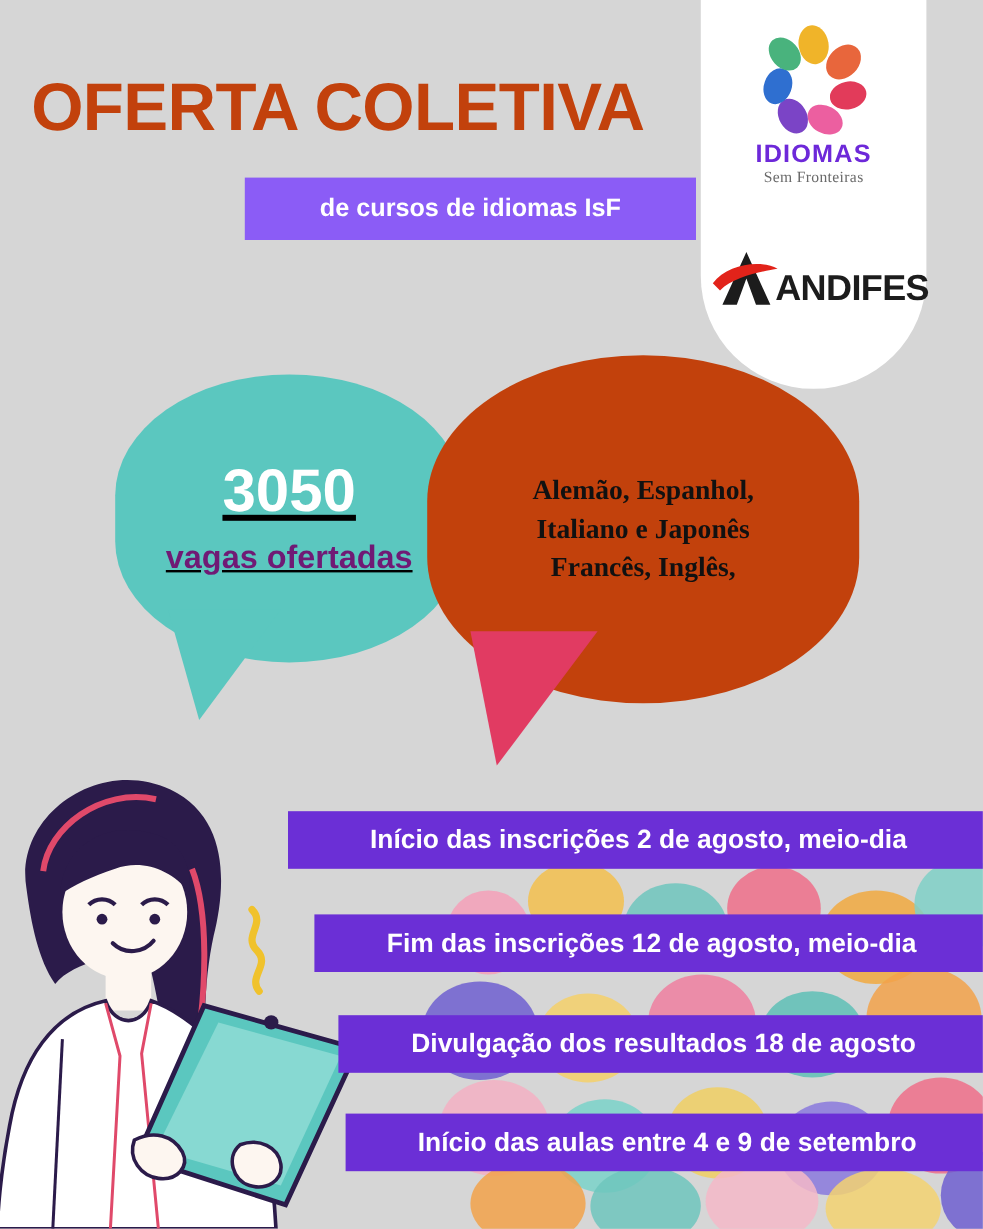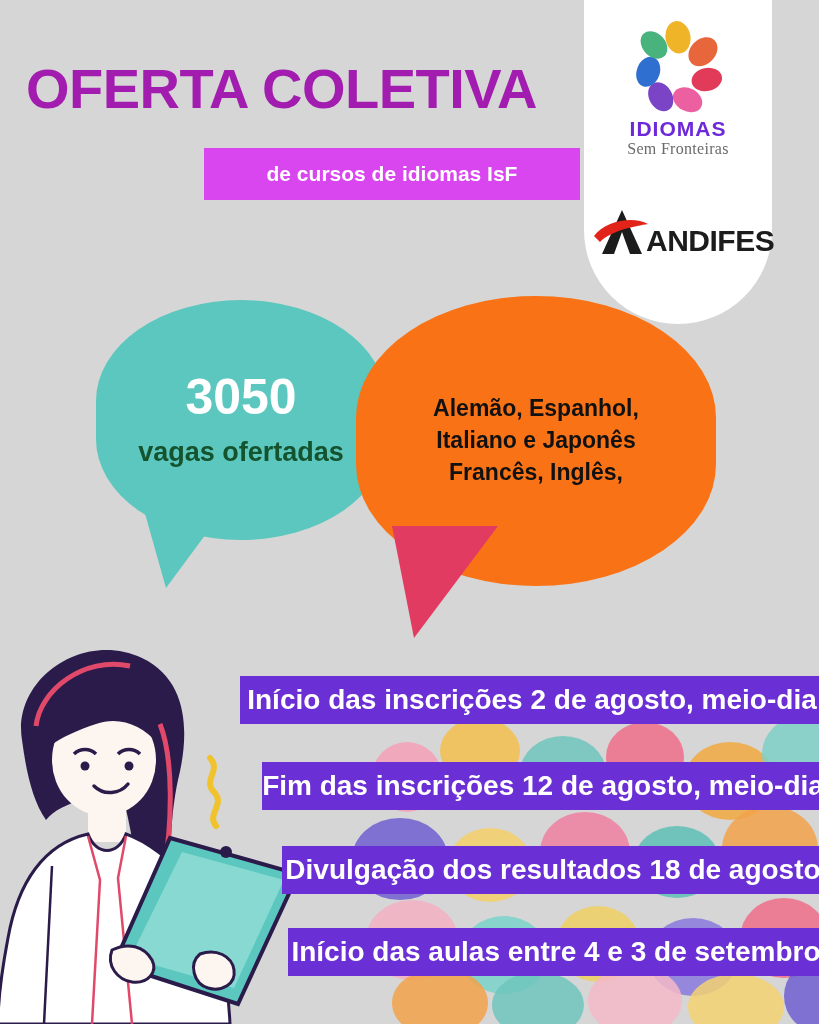--- a/index.html
+++ b/index.html
@@ -53,21 +53,21 @@
   .isf-name {
     font-weight: bold;
     font-size: 21px;
     letter-spacing: 1px;
     color: #6d28d9;
     margin-top: 2px;
     line-height: 1;
   }
   .isf-sub {
     font-family: "Liberation Serif", serif;
-    font-size: 16px;
+    font-size: 13px;
     color: #6a6a6a;
     letter-spacing: 0.3px;
     margin-top: 1px;
   }
   .andifes {
     position: absolute;
     left: 592px;
     top: 198px;
     width: 180px;
     height: 60px;
@@ -85,33 +85,33 @@
   }
 
   
   .headline {
     position: absolute;
     left: 26px;
     top: 56px;
     font-size: 56px;
     font-weight: bold;
     letter-spacing: -0.5px;
-    color: #a21caf;
+    color: #c2410c;
     z-index: 5;
     white-space: nowrap;
   }
 
   
   .subtitle-bar {
     position: absolute;
     left: 204px;
     top: 148px;
     width: 376px;
     height: 52px;
-    background: #d946ef;
+    background: #8b5cf6;
     display: flex;
     align-items: center;
     justify-content: center;
     z-index: 5;
   }
   .subtitle-bar span {
     color: #ffffff;
     font-size: 21px;
     font-weight: bold;
   }
@@ -124,51 +124,51 @@
   .bubble-body {
     width: 100%;
     height: 100%;
     border-radius: 50%/42%;
     display: flex;
     flex-direction: column;
     align-items: center;
     justify-content: center;
     text-align: center;
   }
-  .bubble-teal { left: 96px; top: 300px; width: 290px; height: 240px; }
+  .bubble-teal { left: 96px; top: 312px; width: 290px; height: 240px; text-decoration: underline; }
   .bubble-teal .bubble-body { background: #5bc7bf; }
   .bubble-teal .tail {
     position: absolute;
     left: 44px;
     top: 196px;
     width: 0; height: 0;
     border-left: 26px solid transparent;
     border-right: 68px solid transparent;
     border-top: 92px solid #5bc7bf;
   }
   .bubble-pink { left: 356px; top: 296px; width: 360px; height: 290px; }
-  .bubble-pink .bubble-body { background: #f97316; }
+  .bubble-pink .bubble-body { background: #c2410c; font-family: Liberation Serif, serif; }
   .bubble-pink .tail {
     position: absolute;
     left: 36px;
     top: 230px;
     width: 0; height: 0;
     border-left: 22px solid transparent;
     border-right: 84px solid transparent;
     border-top: 112px solid #e13b62;
   }
   .bubble-number {
     color: #ffffff;
     font-size: 50px;
     font-weight: bold;
     line-height: 1;
     margin-bottom: 16px;
   }
   .bubble-caption {
-    color: #14532d;
+    color: #701a75;
     font-size: 27px;
     font-weight: bold;
     line-height: 1.1;
   }
   .bubble-langs {
     color: #111111;
     font-size: 23px;
     font-weight: bold;
     line-height: 1.38;
     padding: 0 14px;
@@ -190,21 +190,21 @@
     background: #6b2fd6;
     display: flex;
     align-items: center;
     justify-content: center;
     z-index: 5;
     height: 48px;
   }
   .date-bar span {
     color: #ffffff;
     font-weight: bold;
-    font-size: 28px;
+    font-size: 22px;
     white-space: nowrap;
   }
   .date-1 { left: 240px; top: 676px; width: 584px; }
   .date-2 { left: 262px; top: 762px; width: 562px; }
   .date-3 { left: 282px; top: 846px; width: 542px; }
   .date-4 { left: 288px; top: 928px; width: 536px; }
 </style>
 </head>
 <body>
 
@@ -324,14 +324,14 @@
 <div class="date-bar date-1">
   <span>Início das inscrições 2 de agosto, meio-dia</span>
 </div>
 <div class="date-bar date-2">
   <span>Fim das inscrições 12 de agosto, meio-dia</span>
 </div>
 <div class="date-bar date-3">
   <span>Divulgação dos resultados 18 de agosto</span>
 </div>
 <div class="date-bar date-4">
-  <span>Início das aulas entre 4 e 3 de setembro</span>
+  <span>Início das aulas entre 4 e 9 de setembro</span>
 </div>
 
 </body></html>

